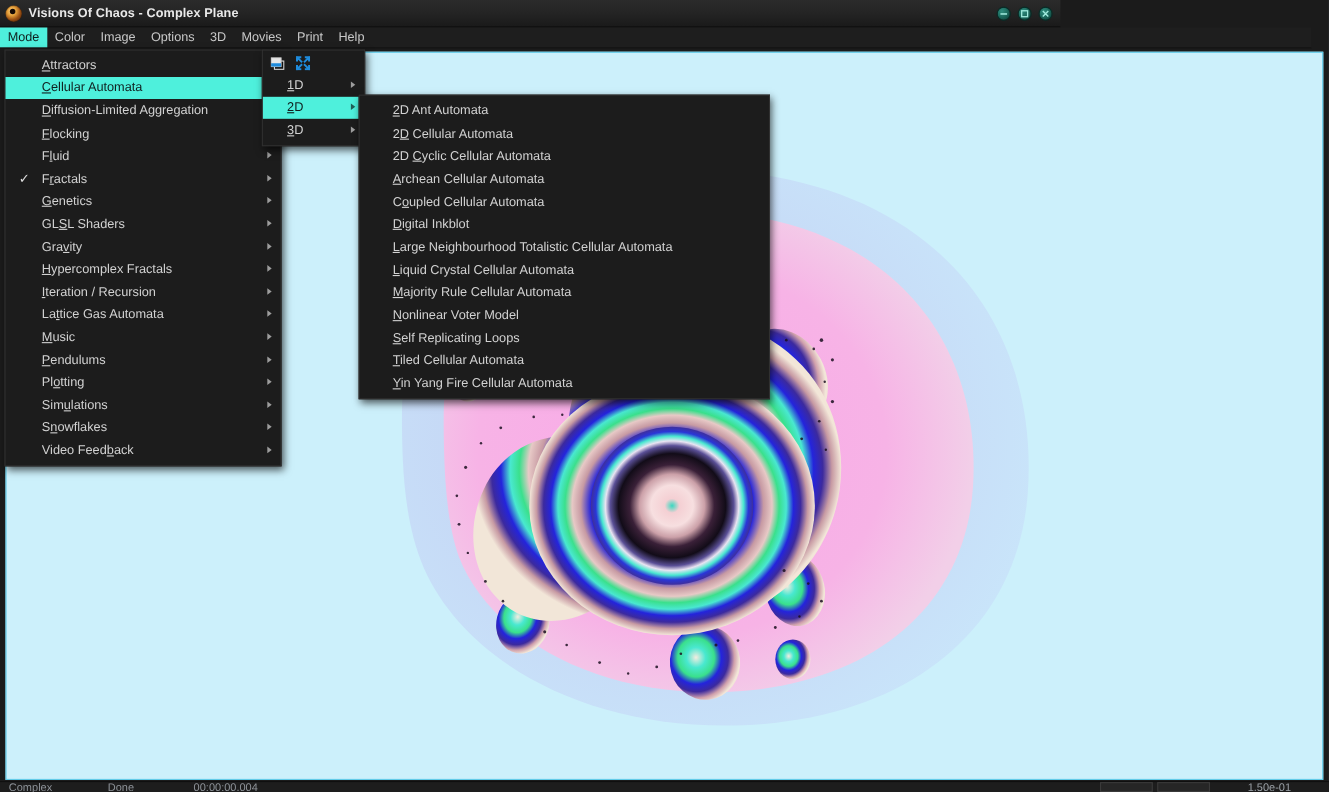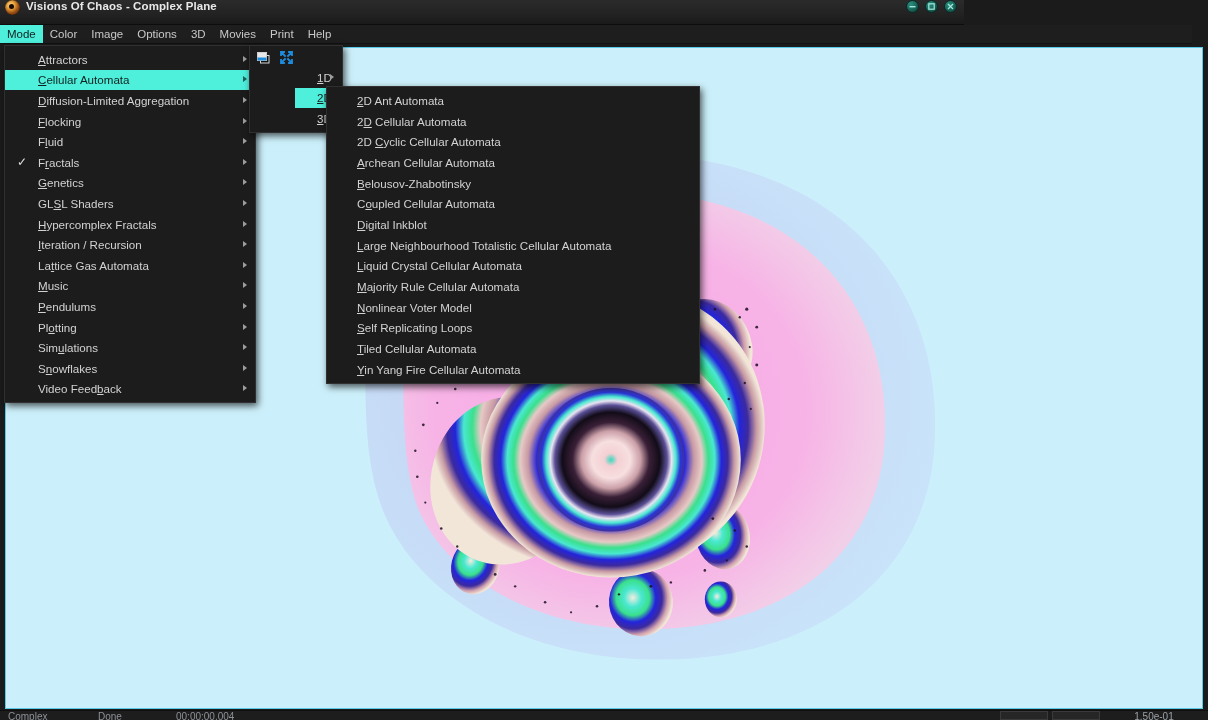--- a/index.html
+++ b/index.html
@@ -8,21 +8,21 @@
     background: #1b1b1b;
     font-family: "Liberation Sans", sans-serif;
     overflow: hidden;
   }
 
   
   #titlebar {
     position: absolute; left: 0; top: 0; width: 964px; height: 25px;
     background: linear-gradient(to bottom, #2b2b2b 0%, #232323 55%, #1a1a1a 100%);
     border-bottom: 1px solid #0d0d0d;
-    display: flex; align-items: flex-start;
+    display: flex; align-items: center;
   }
   #app-icon {
     width: 15px; height: 15px; margin-left: 5px; margin-right: 6px;
     border-radius: 50%;
     background: radial-gradient(circle at 38% 34%, #ffd890 0%, #e8a33c 28%, #9a4f13 58%, #35190a 100%);
     box-shadow: 0 0 1px #000 inset;
     position: relative;
   }
   #app-icon::after {
     content: ""; position: absolute; left: 4px; top: 3.5px;
@@ -118,21 +118,21 @@
   .menu-item.sel .arrow { border-left-color: #215f58; }
   .menu-item .check {
     position: absolute; left: 12px; top: 50%; margin-top: -6px;
     color: #dcdcdc; font-size: 12px; line-height: 12px;
   }
 
   
   #menu-mode { left: 4px; top: 45px; width: 252px; }
 
   
-  #menu-ca { left: 249px; top: 45px; width: 94px; padding-top: 21px; padding-left: 45px; }
+  #menu-ca { left: 238px; top: 45px; width: 94px; padding-top: 21px; }
   #menu-ca .menu-item { padding-left: 22px; }
   #ca-icons {
     position: absolute; left: 0; top: 2px; width: 94px; height: 19px;
     display: flex; align-items: center; padding-left: 7px; gap: 10px;
   }
   #ca-icons svg { display: block; }
 
   
   #menu-2d { left: 326px; top: 86px; width: 374px; }
   #menu-2d .menu-item { padding-left: 30px; height: 20.7px; }
@@ -341,20 +341,24 @@
   </div>
   <div class="menu-item">
     <span class="lbl"><span class="acc">G</span>enetics</span>
       <span class="arrow"></span>
   </div>
   <div class="menu-item">
     <span class="lbl">GL<span class="acc">S</span>L Shaders</span>
       <span class="arrow"></span>
   </div>
   <div class="menu-item">
+    <span class="lbl">Gra<span class="acc">v</span>ity</span>
+      <span class="arrow"></span>
+  </div>
+  <div class="menu-item">
     <span class="lbl"><span class="acc">H</span>ypercomplex Fractals</span>
       <span class="arrow"></span>
   </div>
   <div class="menu-item">
     <span class="lbl"><span class="acc">I</span>teration / Recursion</span>
       <span class="arrow"></span>
   </div>
   <div class="menu-item">
     <span class="lbl">La<span class="acc">t</span>tice Gas Automata</span>
       <span class="arrow"></span>
@@ -424,23 +428,20 @@
   <div class="menu-item">
     <span class="lbl">2<span class="acc">D</span> Cellular Automata</span>
   </div>
   <div class="menu-item">
     <span class="lbl">2D <span class="acc">C</span>yclic Cellular Automata</span>
   </div>
   <div class="menu-item">
     <span class="lbl"><span class="acc">A</span>rchean Cellular Automata</span>
   </div>
   <div class="menu-item">
-    <span class="lbl"><span class="acc">B</span>elousov-Zhabotinsky</span>
-  </div>
-  <div class="menu-item">
     <span class="lbl">C<span class="acc">o</span>upled Cellular Automata</span>
   </div>
   <div class="menu-item">
     <span class="lbl"><span class="acc">D</span>igital Inkblot</span>
   </div>
   <div class="menu-item">
     <span class="lbl"><span class="acc">L</span>arge Neighbourhood Totalistic Cellular Automata</span>
   </div>
   <div class="menu-item">
     <span class="lbl"><span class="acc">L</span>iquid Crystal Cellular Automata</span>

